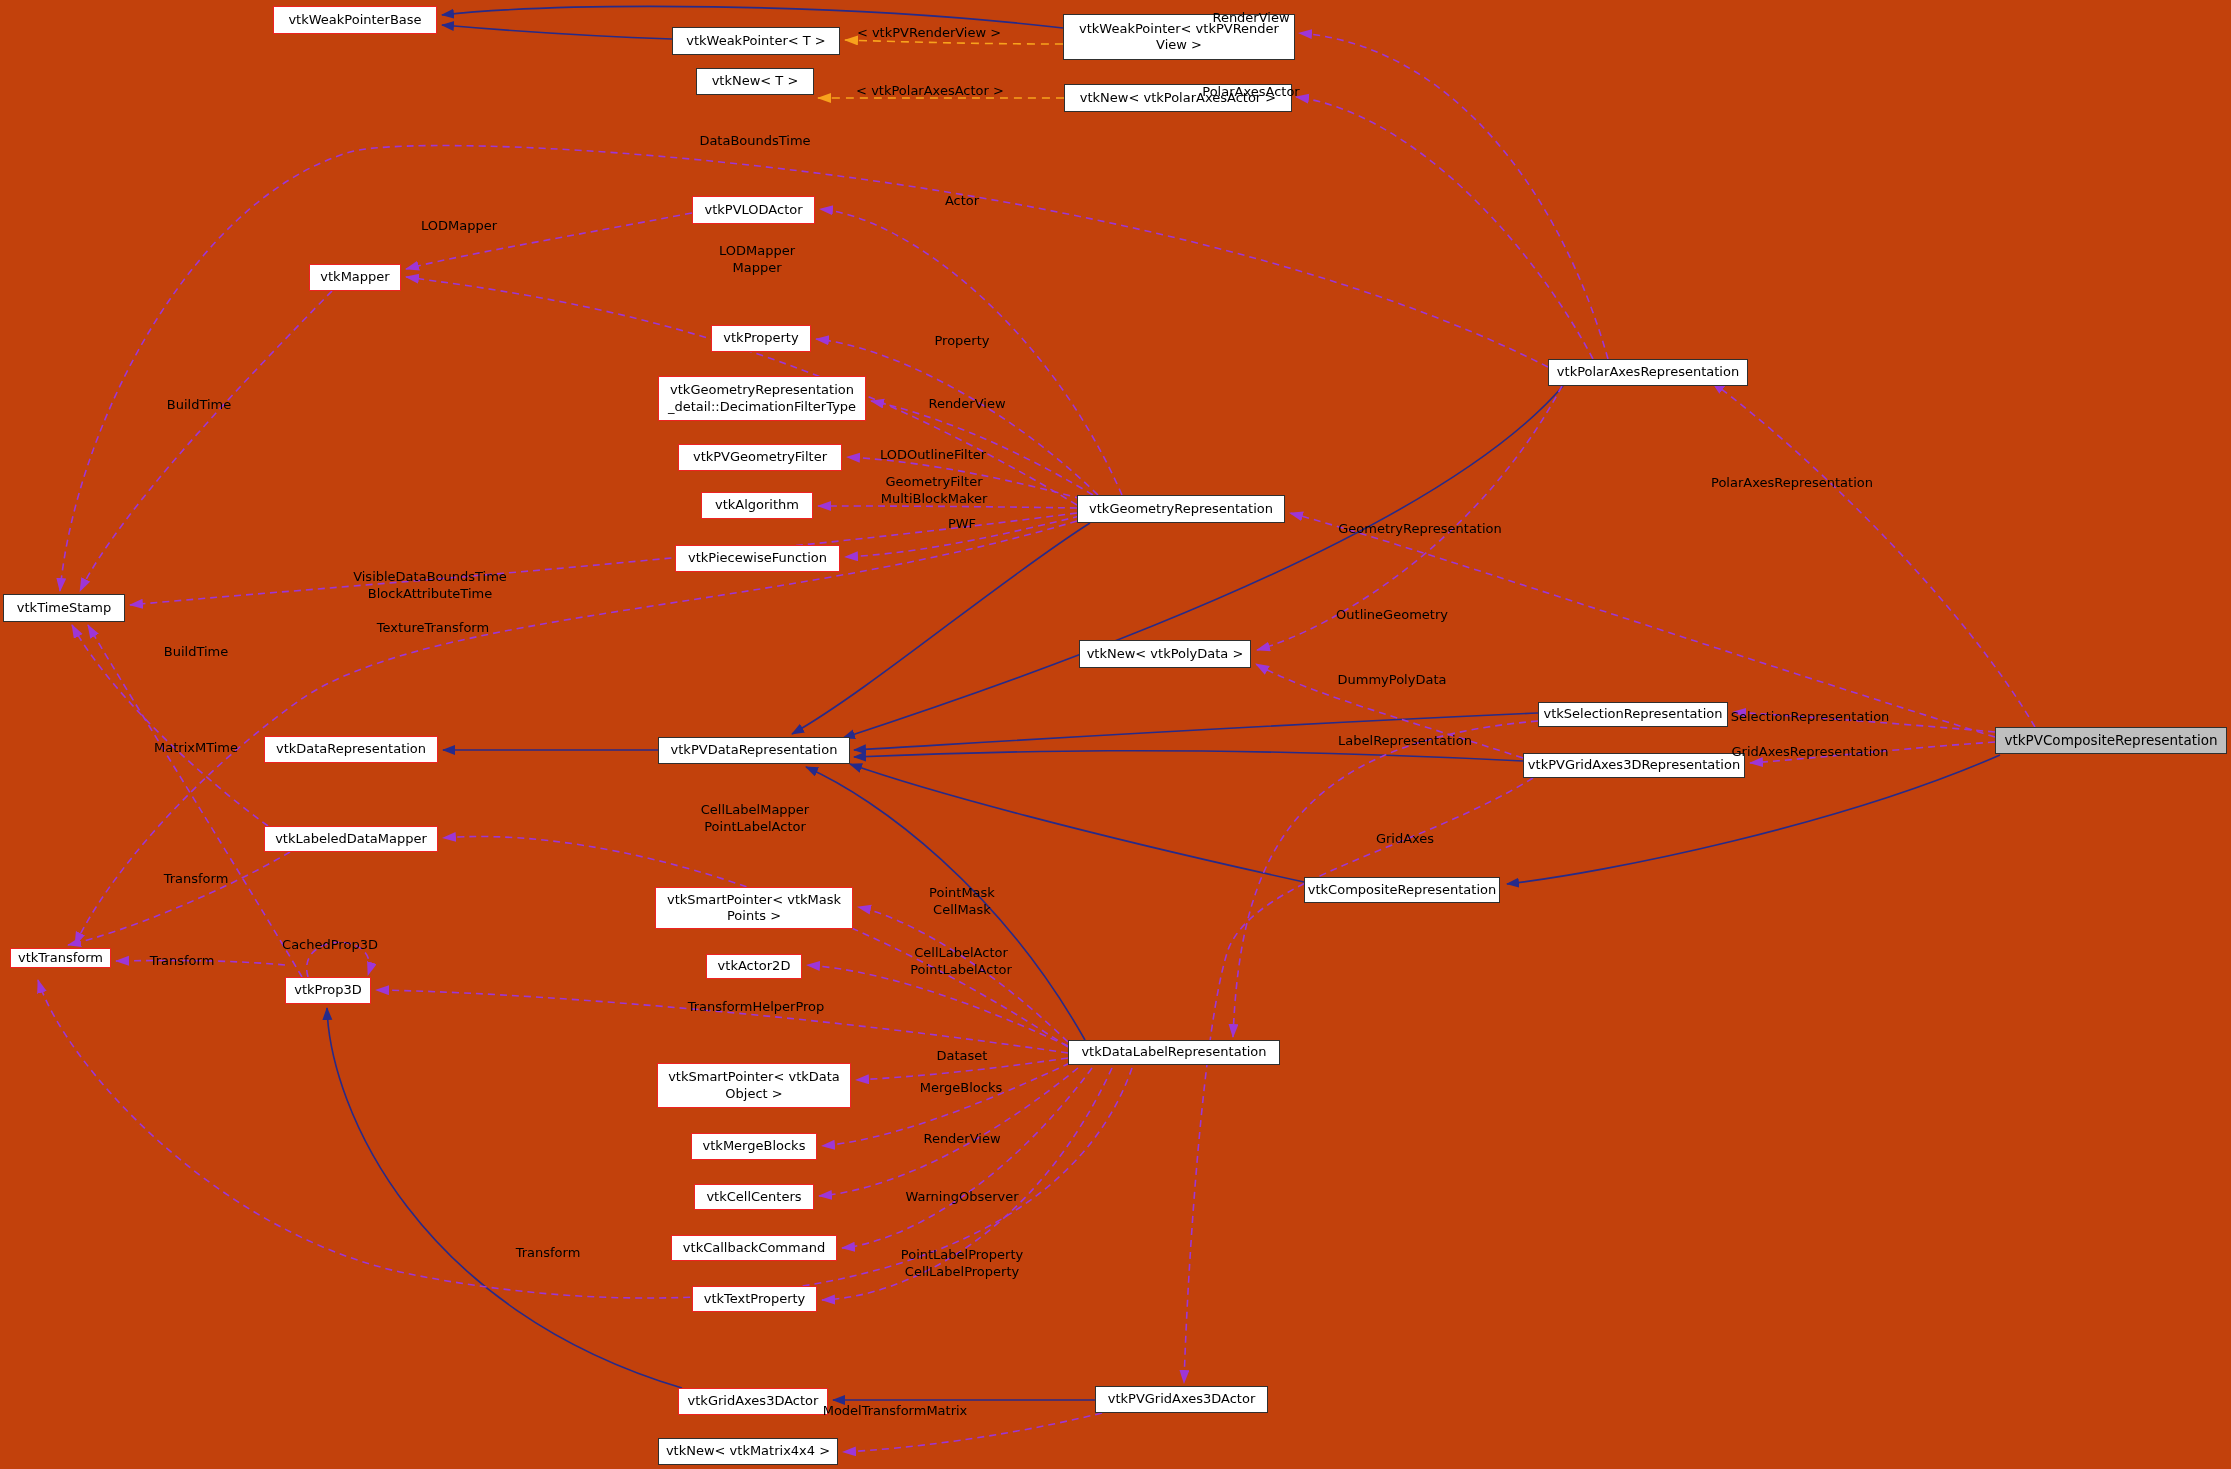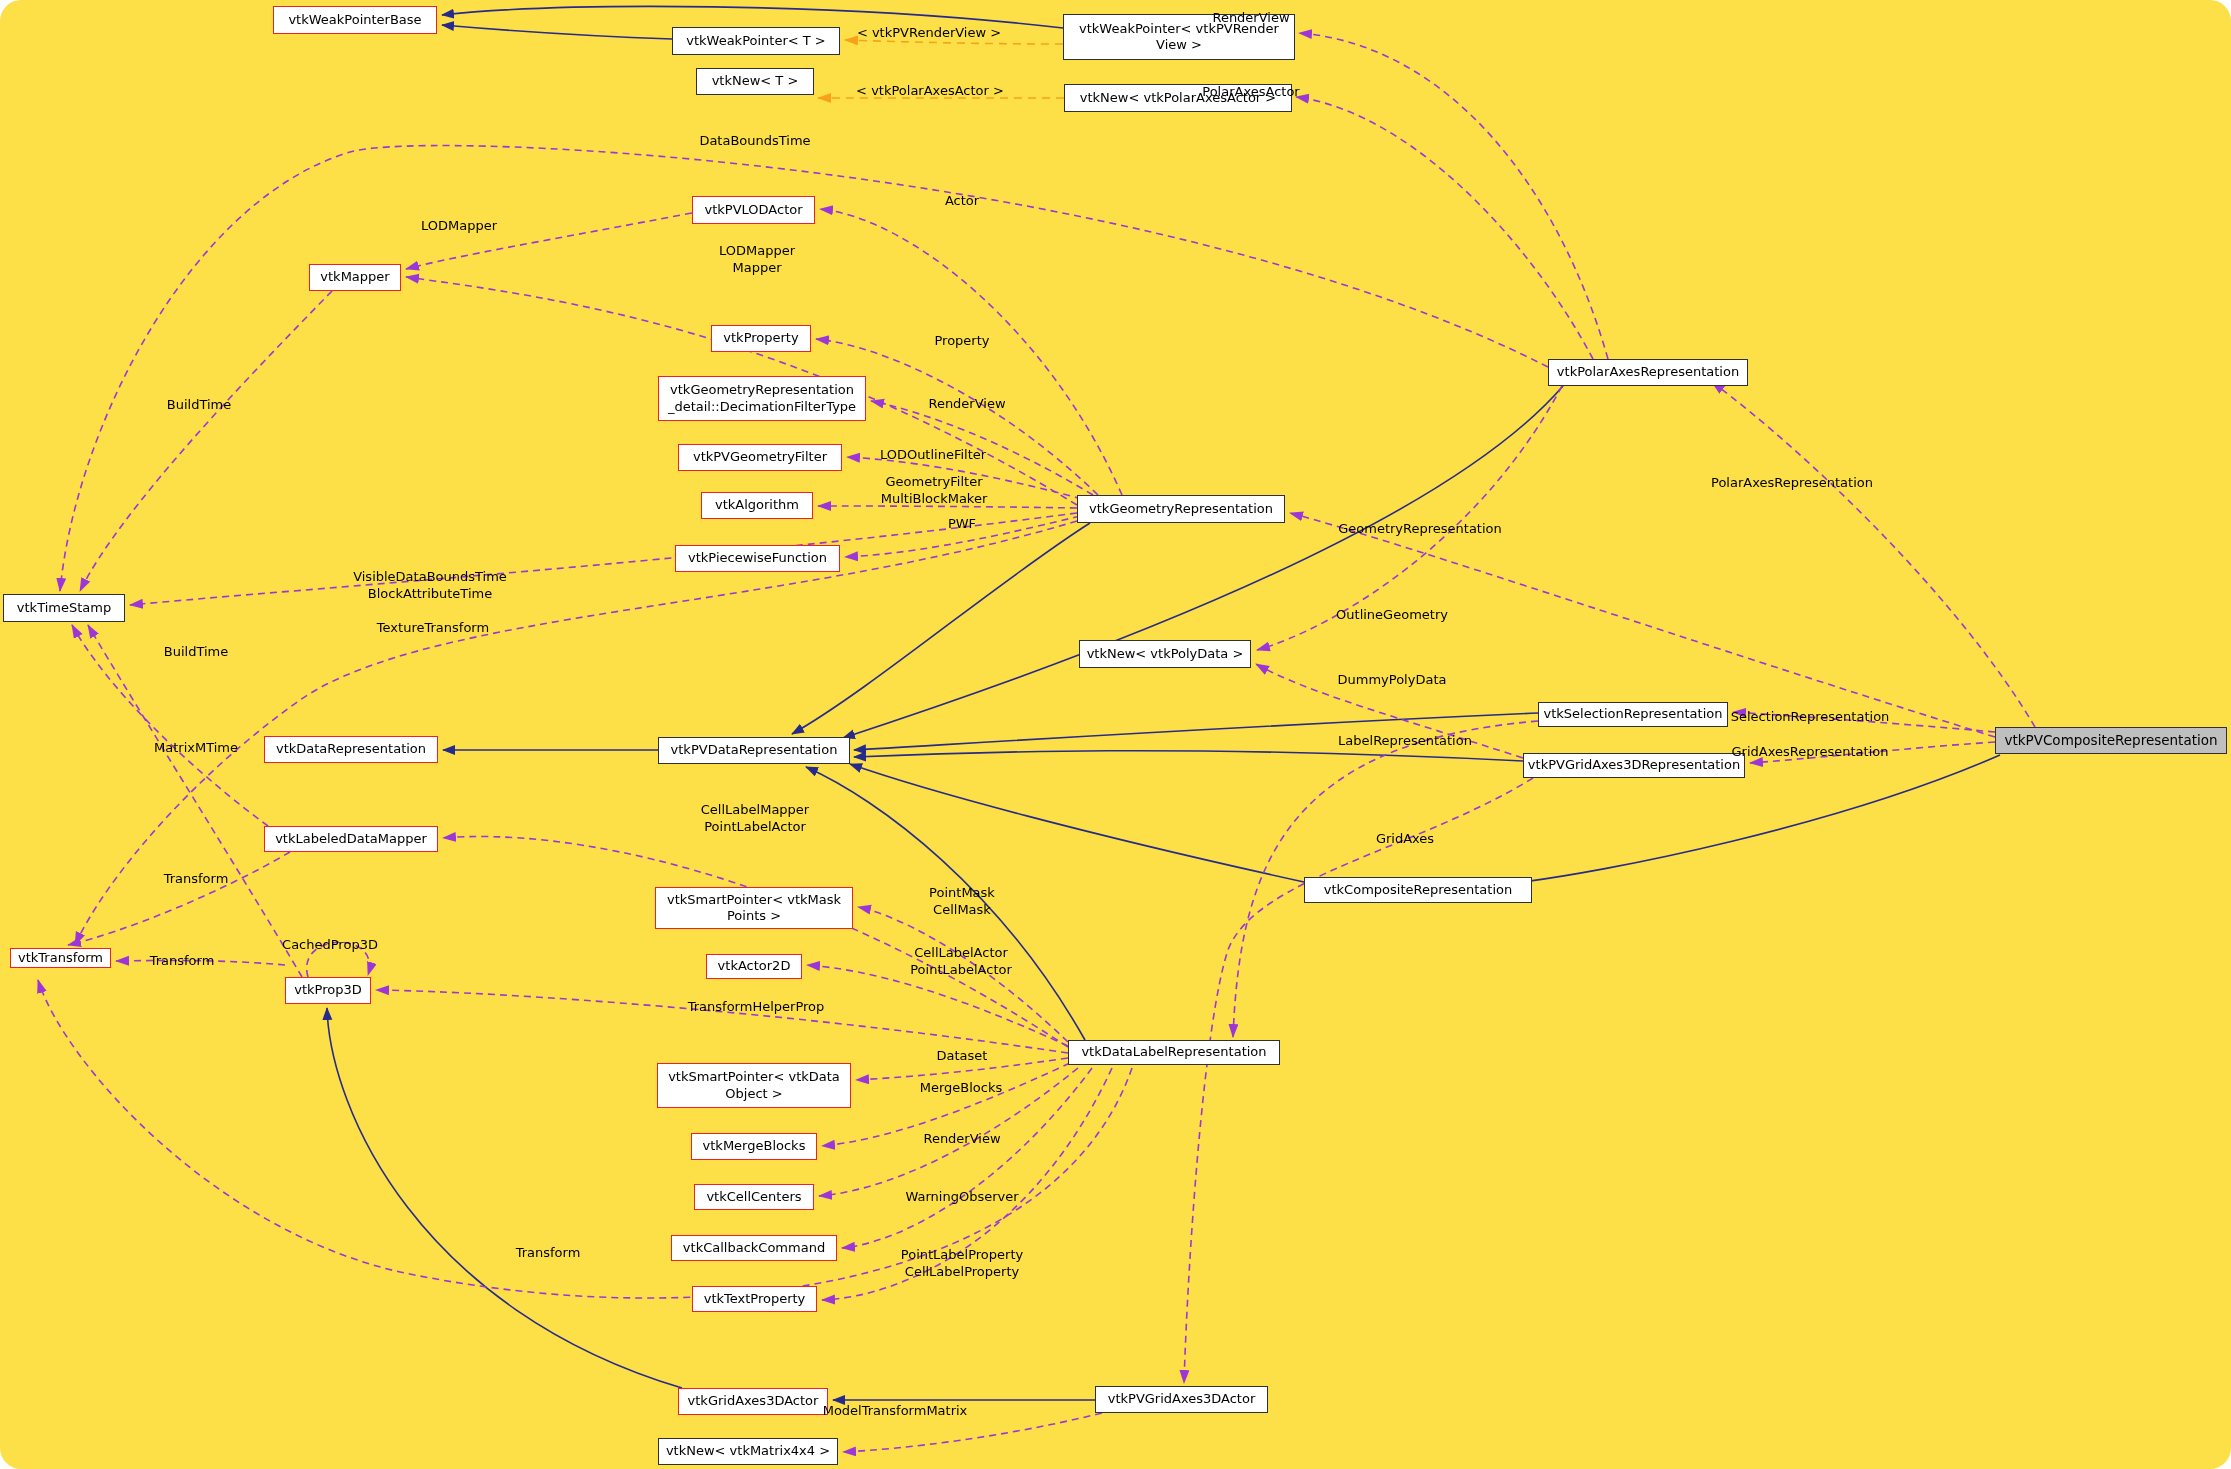--- a/index.html
+++ b/index.html
@@ -1,17 +1,17 @@
 <!DOCTYPE html>
 <html><head>
 <meta charset="utf-8">
 <style>
   html,body{margin:0;padding:0;background:#ffffff;}
-  #canvas{position:relative;width:2231px;height:1469px;background:#fde047;overflow:hidden;
-          font-family:"DejaVu Sans","Liberation Sans",sans-serif;border-radius:21px;}
+  #canvas{position:relative;width:2231px;height:1469px;background:#c2410c;overflow:hidden;
+          font-family:"DejaVu Sans","Liberation Sans",sans-serif;}
   #edges{position:absolute;left:0;top:0;width:2231px;height:1469px;}
   .node{position:absolute;display:flex;align-items:center;justify-content:center;
         background:#ffffff;border:1px solid #2f2f2f;color:#000;font-size:13px;
         text-align:center;white-space:pre-line;line-height:1.25;box-sizing:border-box;
         padding:0 4px;}
   .node.red{border:1px solid #ee2222;}
   .node.main{background:#bfbfbf;border:1px solid #2f2f2f;font-size:13.5px;}
   .elabel{position:absolute;transform:translate(-50%,-50%);color:#000;font-size:13px;
           text-align:center;white-space:pre-line;line-height:1.3;background:transparent;}
 </style>
@@ -112,21 +112,21 @@
   <div class="node red" style="left:675px;top:545px;width:165px;height:27px">vtkPiecewiseFunction</div>
   <div class="node" style="left:1548px;top:359px;width:200px;height:27px">vtkPolarAxesRepresentation</div>
   <div class="node" style="left:3px;top:594px;width:122px;height:28px">vtkTimeStamp</div>
   <div class="node" style="left:1079px;top:640px;width:172px;height:28px">vtkNew&lt; vtkPolyData &gt;</div>
   <div class="node red" style="left:264px;top:736px;width:174px;height:27px">vtkDataRepresentation</div>
   <div class="node" style="left:658px;top:737px;width:192px;height:27px">vtkPVDataRepresentation</div>
   <div class="node" style="left:1538px;top:702px;width:190px;height:25px">vtkSelectionRepresentation</div>
   <div class="node" style="left:1523px;top:753px;width:222px;height:25px">vtkPVGridAxes3DRepresentation</div>
   <div class="node main" style="left:1995px;top:727px;width:232px;height:27px">vtkPVCompositeRepresentation</div>
   <div class="node red" style="left:264px;top:826px;width:174px;height:26px">vtkLabeledDataMapper</div>
-  <div class="node" style="left:1304px;top:877px;width:228px;height:26px">vtkCompositeRepresentation</div>
+  <div class="node" style="left:1304px;top:877px;width:196px;height:26px">vtkCompositeRepresentation</div>
   <div class="node red" style="left:655px;top:887px;width:198px;height:42px">vtkSmartPointer&lt; vtkMask
 Points &gt;</div>
   <div class="node red" style="left:10px;top:948px;width:101px;height:20px">vtkTransform</div>
   <div class="node red" style="left:706px;top:954px;width:96px;height:25px">vtkActor2D</div>
   <div class="node red" style="left:285px;top:977px;width:86px;height:27px">vtkProp3D</div>
   <div class="node" style="left:1068px;top:1040px;width:212px;height:25px">vtkDataLabelRepresentation</div>
   <div class="node red" style="left:657px;top:1063px;width:194px;height:45px">vtkSmartPointer&lt; vtkData
 Object &gt;</div>
   <div class="node red" style="left:691px;top:1133px;width:126px;height:27px">vtkMergeBlocks</div>
   <div class="node red" style="left:694px;top:1184px;width:120px;height:26px">vtkCellCenters</div>

